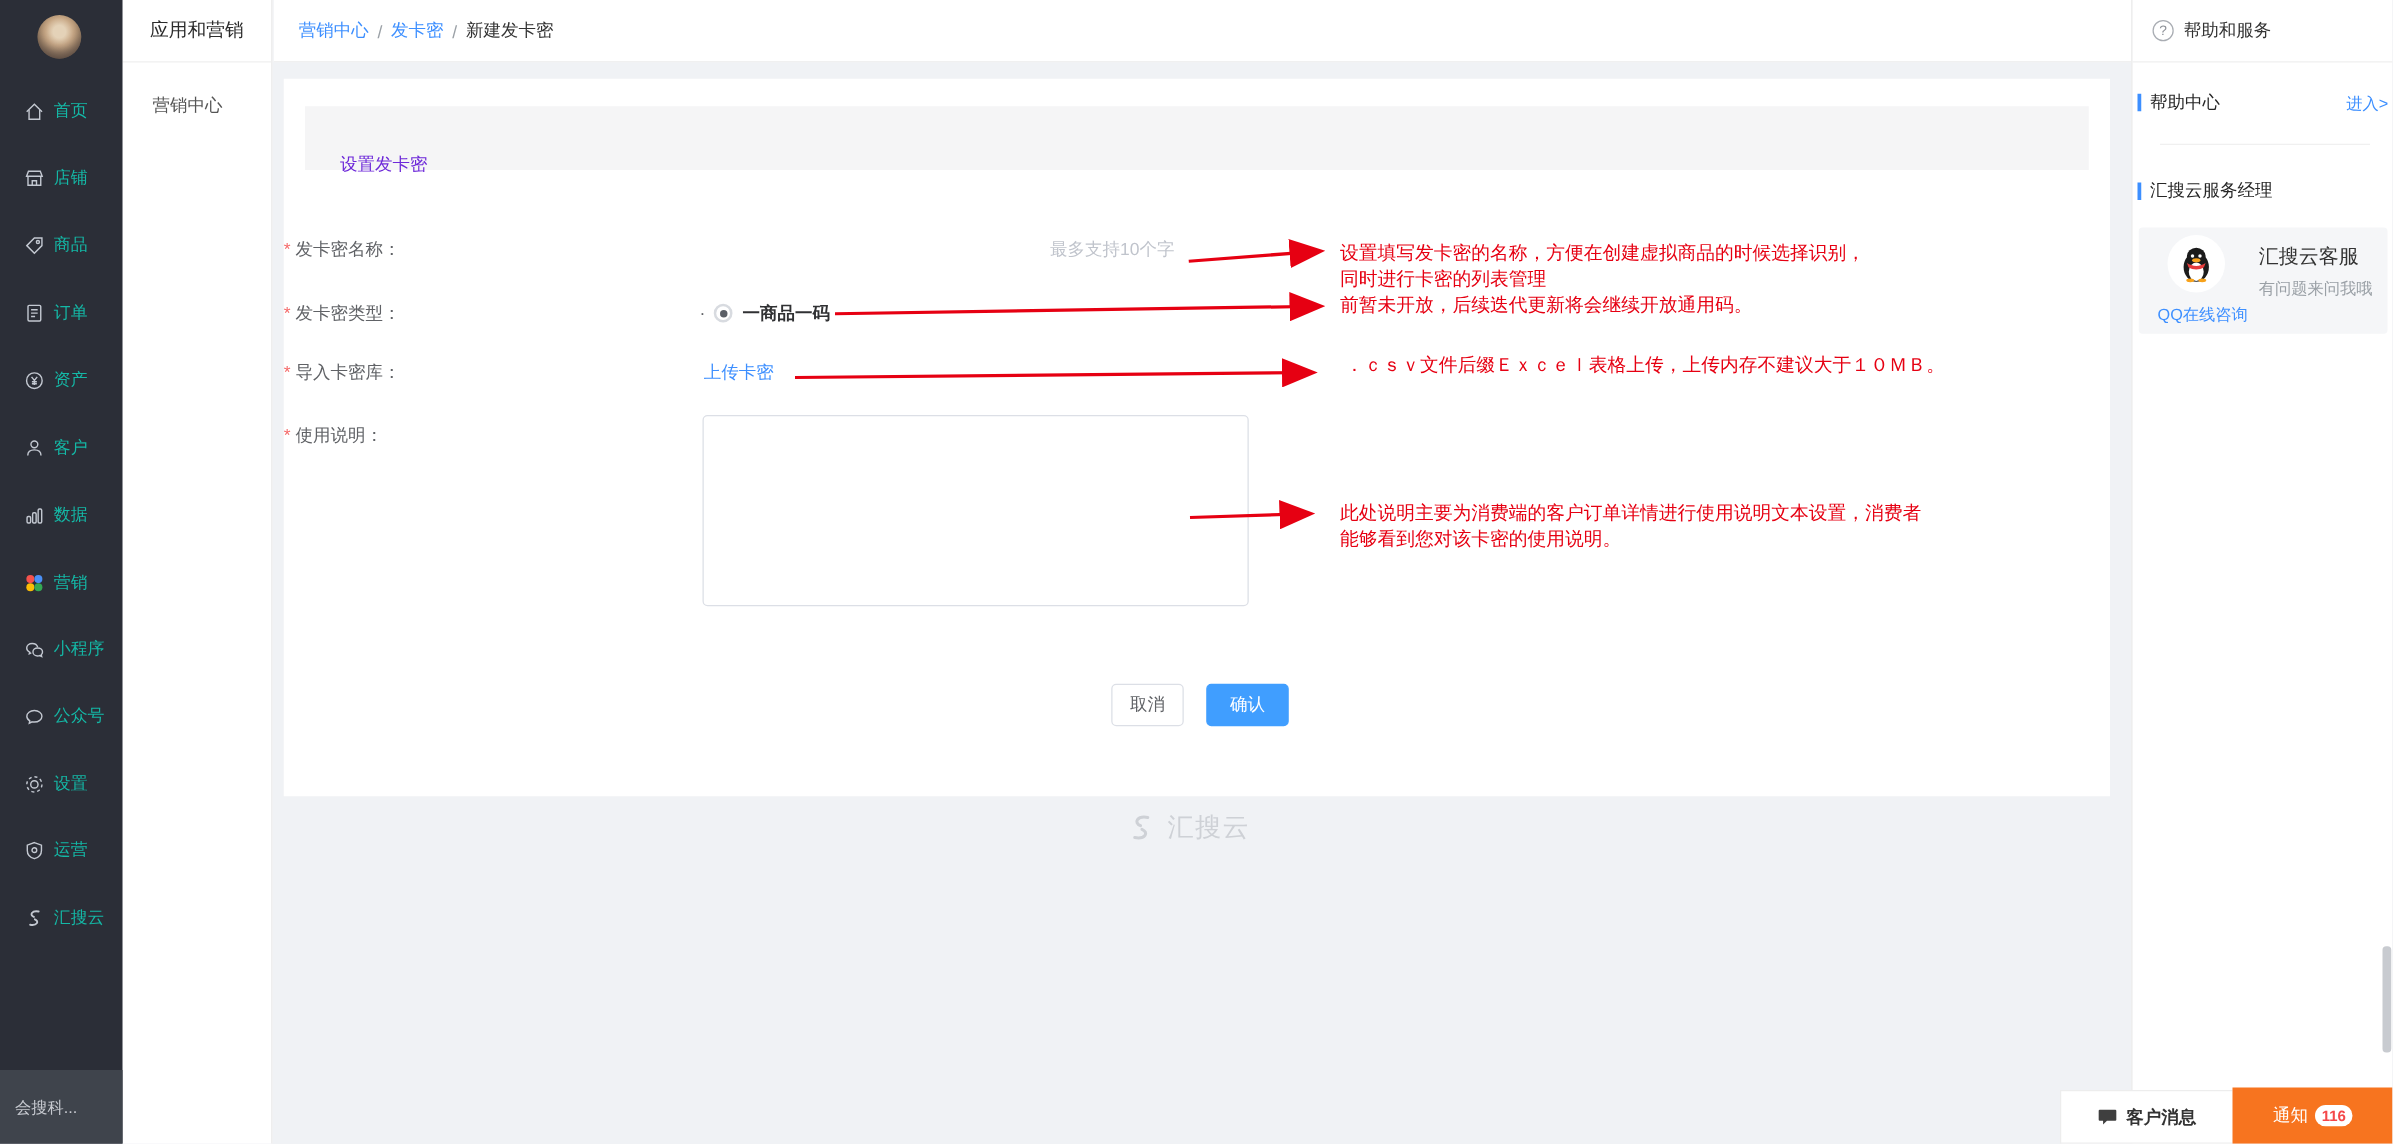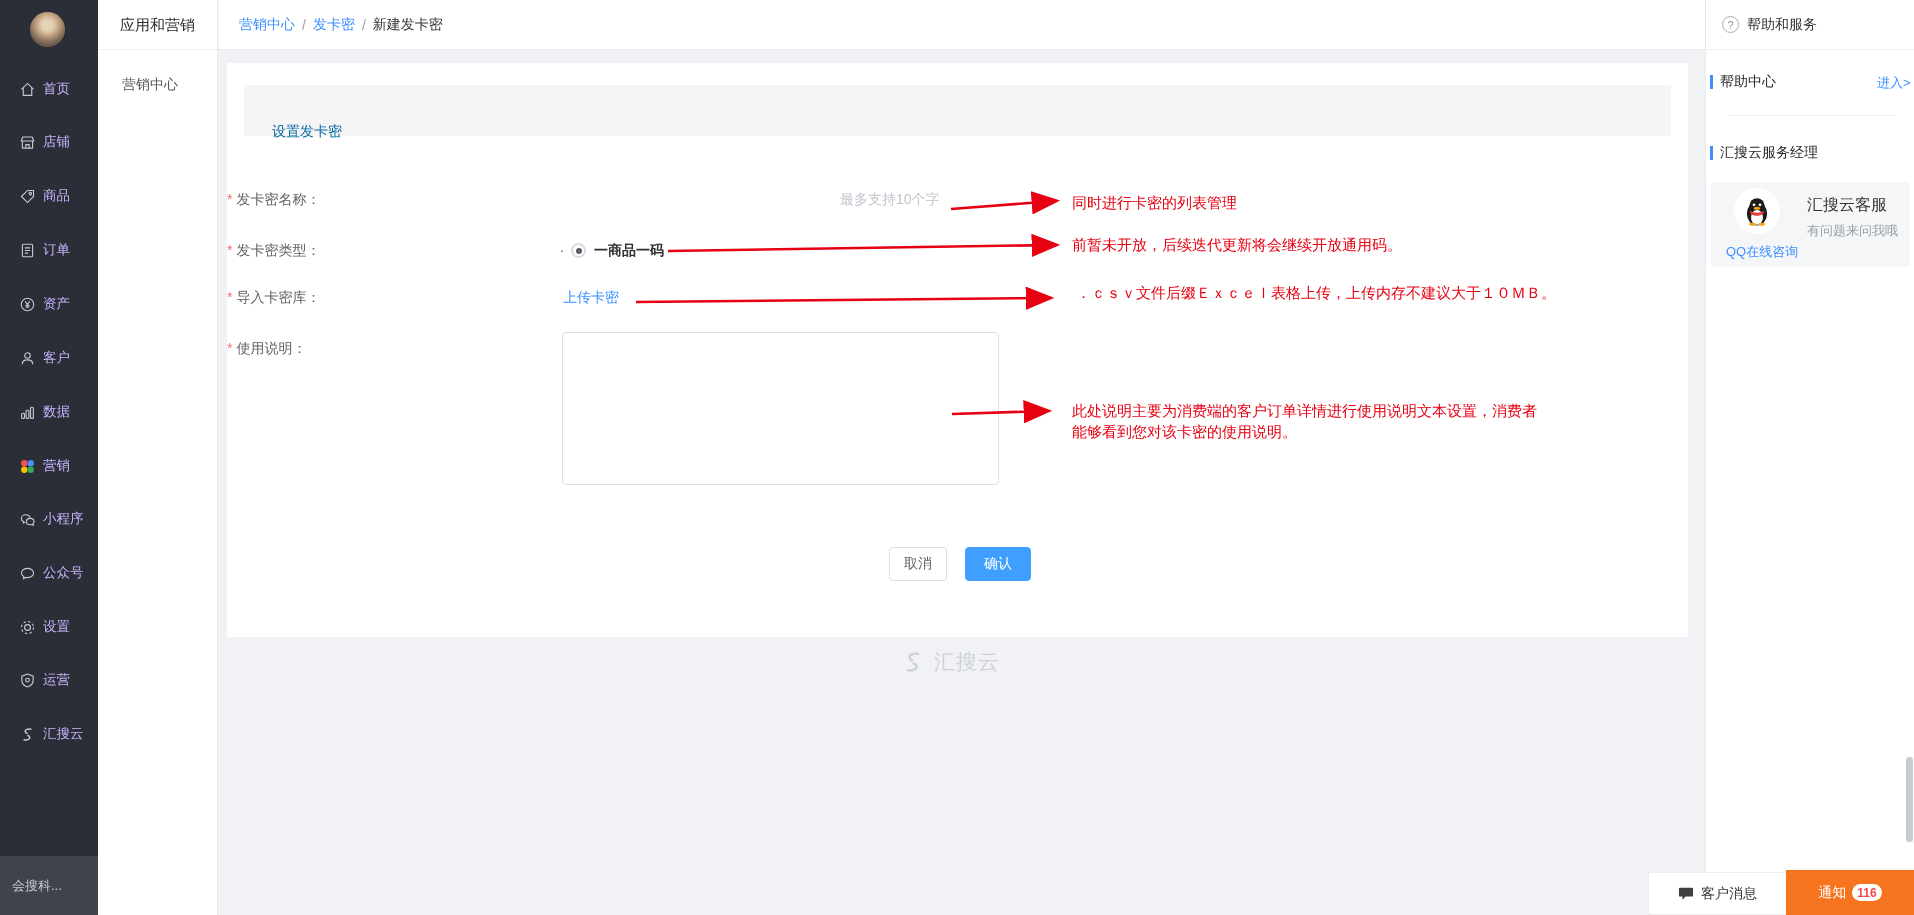--- a/index.html
+++ b/index.html
@@ -6,40 +6,40 @@
   html,body { width:1914px; height:915px; font-family:"Liberation Sans","DejaVu Sans",sans-serif; background:#f0f2f5; overflow:hidden; }
   .stage { position:relative; width:1914px; height:915px; }
 
   
   .dark-sidebar { position:absolute; left:0; top:0; width:98px; height:915px; background:#2b2e37; z-index:5; }
   .avatar { position:absolute; left:30px; top:12px; width:35px; height:35px; border-radius:50%;
             background: radial-gradient(circle at 50% 38%, #e4d2b8 0 18%, #c9a987 40%, #9a7b57 72%, #5f4a33 100%);
             box-shadow: inset 0 -6px 8px rgba(40,40,60,.45); }
   .nav-item { position:absolute; left:0; width:98px; height:28px; display:flex; align-items:center; padding-left:19px; cursor:pointer; }
   .nav-item svg { flex:0 0 auto; }
-  .nlabel { color:#c4b5fd; font-size:13.5px; margin-left:7px; white-space:nowrap; }
+  .nlabel { color:#14b8a6; font-size:13.5px; margin-left:7px; white-space:nowrap; }
   .dark-footer { position:absolute; left:0; top:856px; width:98px; height:59px; background:#3f444c; display:flex; align-items:center; }
   .dark-footer span { color:#c7cad0; font-size:13px; margin-left:12px; white-space:nowrap; }
 
   
   .app-sidebar { position:absolute; left:98px; top:0; width:120px; height:915px; background:#fff; border-right:1px solid #e9e9e9; z-index:4; }
   .app-sidebar .hdr { height:50px; border-bottom:1px solid #efefef; line-height:50px; padding-left:22px; font-size:15px; color:#2b2b2b; white-space:nowrap; }
   .app-menu-item { margin:26px 0 0 24px; font-size:14px; color:#555; cursor:pointer; white-space:nowrap; }
 
   
   .topbar { position:absolute; left:219px; top:0; width:1486px; height:50px; background:#fff; border-bottom:1px solid #ececec; display:flex; align-items:center; padding-left:20px; }
   .bc-link { color:#3d8fff; font-size:14px; cursor:pointer; }
   .bc-sep { color:#9aa0a6; font-size:14px; margin:0 7px; }
   .bc-cur { color:#333; font-size:14px; }
 
   
   .main { position:absolute; left:219px; top:50px; width:1486px; height:865px; background:#f0f2f5; }
   .card { position:absolute; left:8px; top:13px; width:1461px; height:574px; background:#fff; }
   .card-hdr { position:absolute; left:17px; top:22px; width:1427px; height:51px; background:#f5f5f6; display:flex; align-items:center; }
-  .card-hdr span { margin-left:28px; font-size:14px; color:#0369a1;margin-top:43px; }
+  .card-hdr span { margin-left:28px; font-size:14px; color:#6d28d9;margin-top:43px; }
 
   .flabel { position:absolute; width:319px; text-align:left; font-size:14px; color:#606266; white-space:nowrap; }
   .req { color:#f56c6c; font-style:normal; margin-right:4px; font-size:14px; }
   .name-input { position:absolute; left:336px; top:115px; width:262px; height:32px; border:1px solid #dcdfe6; border-radius:4px; padding:0 12px; font-size:14px; color:#333; outline:none; font-family:inherit; }
   .name-input::placeholder { color:#c0c4cc; }
   .hint { position:absolute; left:613px; top:128px; font-size:14px; color:#c0c4cc; white-space:nowrap; }
 
   .type-dot { position:absolute; left:333px; top:176px; font-size:14px; color:#606266; }
   .radio { position:absolute; left:344px; top:180px; width:15px; height:15px; border-radius:50%; border:2px solid #d8dbe0; background:#fff; cursor:pointer; }
   .radio::after { content:""; position:absolute; left:2.5px; top:2.5px; width:6px; height:6px; border-radius:50%; background:#5a5e66; }
@@ -70,21 +70,21 @@
   .sec-title { position:absolute; left:14px; top:1px; font-size:14px; color:#262626; white-space:nowrap; }
   .enter-link { position:absolute; left:171px; top:2px; font-size:13px; color:#3d8fff; cursor:pointer; white-space:nowrap; }
   .rp-div { position:absolute; left:22px; top:115px; width:168px; height:1px; background:#f0f0f0; }
   .svc-card { position:absolute; left:5px; top:182px; width:199px; height:85px; background:#f5f6f8; border-radius:3px; }
   .penguin-wrap { position:absolute; left:23px; top:6px; width:46px; height:46px; background:#fff; border-radius:50%; display:flex; align-items:center; justify-content:center; }
   .svc-name { position:absolute; left:96px; top:13px; font-size:16px; color:#333; white-space:nowrap; }
   .svc-desc { position:absolute; left:96px; top:40px; font-size:13px; color:#9aa0a6; white-space:nowrap; }
   .svc-qq { position:absolute; left:15px; top:61px; font-size:13px; color:#3d8fff; cursor:pointer; white-space:nowrap; }
 
   
-  .msg-bar { position:absolute; left:1648px; top:872px; width:138px; height:43px; background:#fff; border:1px solid #ededed; border-right:none; display:flex; align-items:center; justify-content:center; cursor:pointer; z-index:6; }
+  .msg-bar { position:absolute; left:1648px; top:872px; width:138px; height:43px; background:#fff; border:1px solid #ededed; border-right:none; display:flex; align-items:center; justify-content:center; cursor:pointer; z-index:6;font-weight:bold; }
   .msg-bar span { font-size:14px; color:#333; margin-left:7px; }
   .notice-bar { position:absolute; left:1786px; top:870px; width:128px; height:45px; background:#f7741f; display:flex; align-items:center; justify-content:center; cursor:pointer; z-index:6; }
   .notice-bar .nt { color:#fff; font-size:14px; }
   .badge { margin-left:6px; background:#fff; color:#f4484a; font-size:12px; font-weight:bold; border-radius:9px; padding:1.5px 5px; line-height:14px; }
 
   .scroll-thumb { position:absolute; left:1906px; top:757px; width:7px; height:85px; background:#c8cbd0; border-radius:3px; z-index:7; cursor:pointer; }
 </style>
 </head>
 <body>
 
@@ -231,20 +231,21 @@
 
       <div class="flabel" style="top:277px">
         <i class="req">*</i><span>使用说明：</span>
       </div>
       <textarea class="usage-area" style=""></textarea>
 
       <button class="btn btn-cancel">取消</button>
       <button class="btn btn-confirm">确认</button>
 
       <div class="anno" style="left:845px;top:129px">
+        <div>设置填写发卡密的名称，方便在创建虚拟商品的时候选择识别，</div>
           <div>同时进行卡密的列表管理</div>
       </div>
       <div class="anno" style="left:845px;top:171px">
           <div>前暂未开放，后续迭代更新将会继续开放通用码。</div>
       </div>
       <div class="anno" style="left:849px;top:219px">
           <div>．ｃｓｖ文件后缀Ｅｘｃｅｌ表格上传，上传内存不建议大于１０ＭＢ。</div>
       </div>
       <div class="anno" style="left:845px;top:337px">
         <div>此处说明主要为消费端的客户订单详情进行使用说明文本设置，消费者</div>

